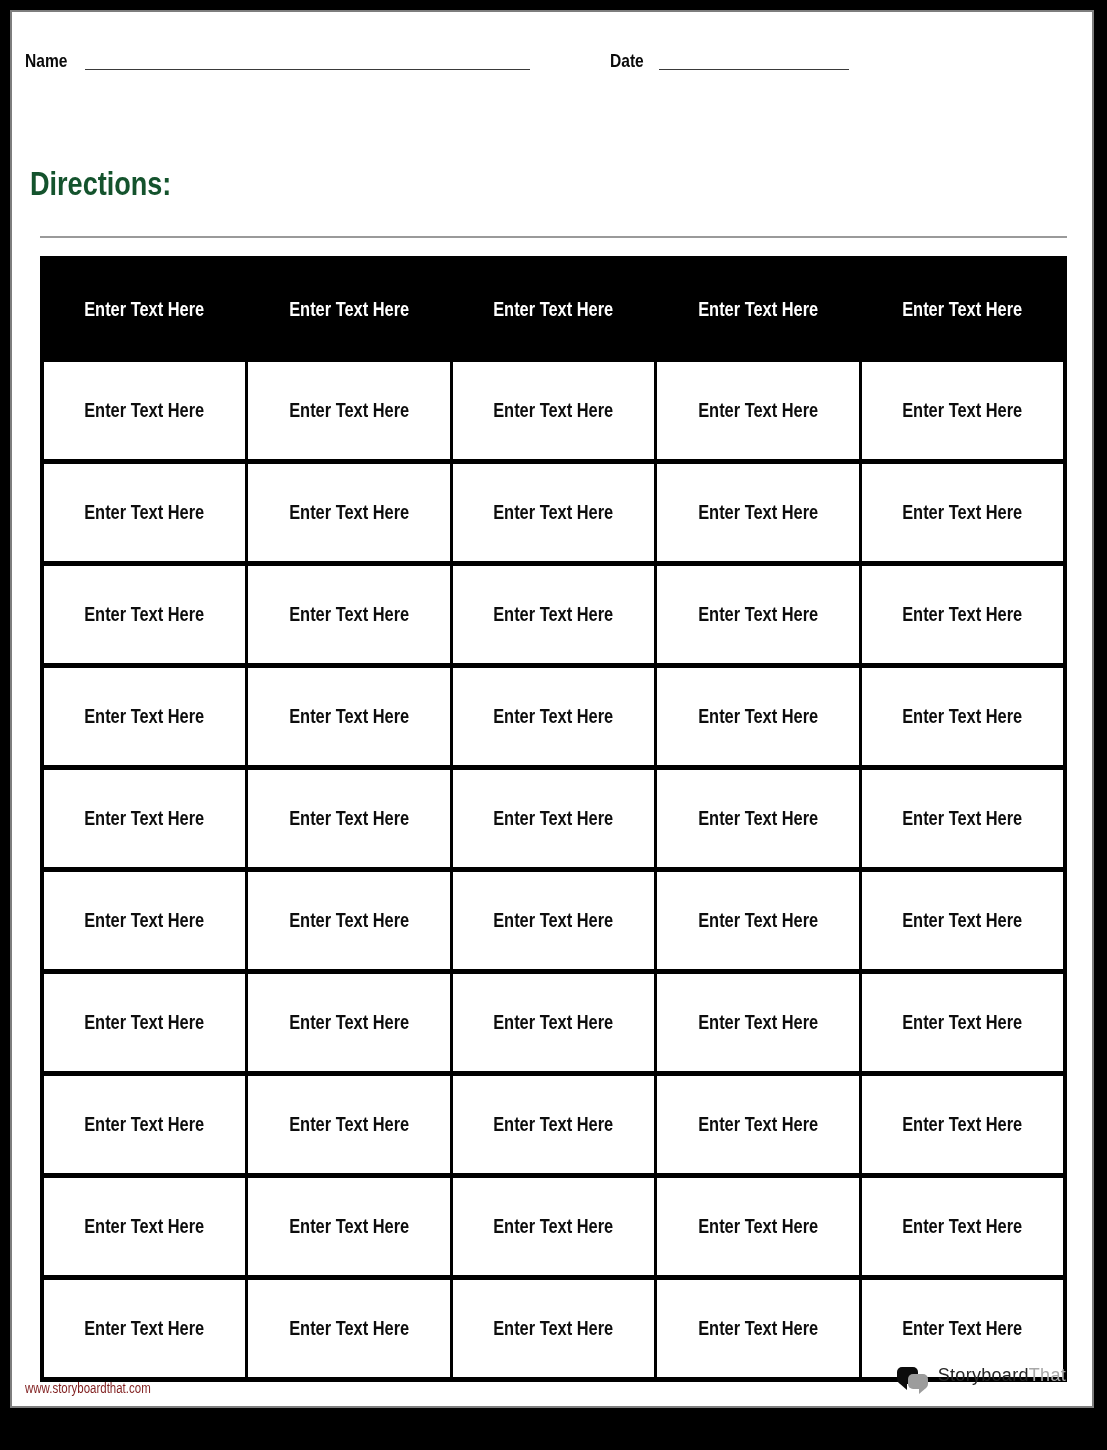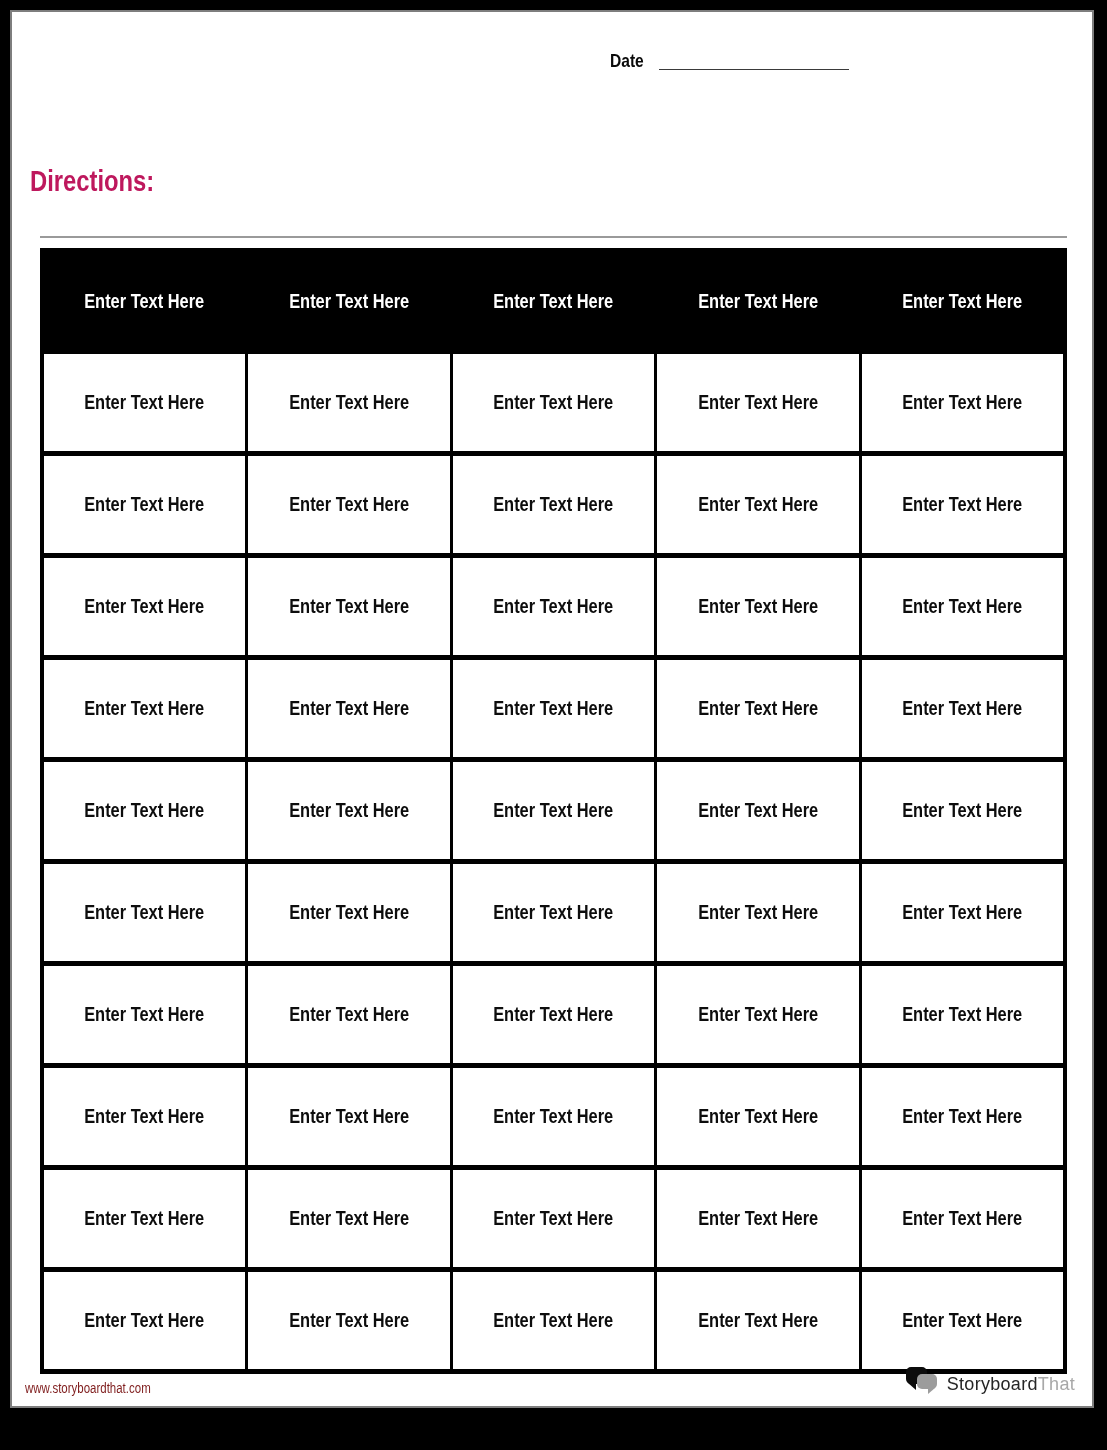--- a/index.html
+++ b/index.html
@@ -36,28 +36,28 @@
   .field-date{left:598px;}
   .field-date .fline{width:190px;}
 
   .title{
     position:absolute;top:80px;left:0;width:100%;
     text-align:center;
     font-size:37px;font-weight:bold;color:#0a0a0a;line-height:1.1;
   }
   .directions{
     position:absolute;top:153px;left:18px;
-    font-size:29px;font-weight:bold;color:#be185d;
+    font-size:33px;font-weight:bold;color:#14532d;
   }
 
   .table-wrap{
     position:absolute;left:28px;top:224px;
     width:1027px;
     border-top:2px solid #9a9a9a;
-    padding-top:10px;
+    padding-top:18px;
   }
   table.grid{
     table-layout:fixed;
     width:1027px;
     border-collapse:collapse;
     border:4px solid #000;
   }
   table.grid th, table.grid td{
     border:3px solid #000;
     border-top-width:5px;
@@ -76,22 +76,22 @@
     background:var(--header-bg,#000);
     color:var(--header-text,#fff);
   }
 
   .site{
     position:absolute;left:13px;bottom:10px;
     font-weight:normal;font-size:14px;color:#7f1d1d;
   }
 
   .logo{
-    position:absolute;right:17px;bottom:11px;
-    display:flex;align-items:flex-end;
+    position:absolute;right:26px;bottom:11px;
+    display:flex;align-items:flex-start;
   }
   .bub-wrap{position:relative;width:36px;height:30px;margin-right:7px;}
   .bub-black{
     position:absolute;left:2px;top:2px;width:21px;height:17px;
     background:#0c0c0c;border-radius:5px;
   }
   .bub-black:after{
     content:"";position:absolute;left:2px;bottom:-6px;
     width:0;height:0;
     border-style:solid;border-color:transparent;
@@ -109,20 +109,24 @@
   }
   .logo-text{font-size:18px;letter-spacing:.3px;white-space:nowrap;}
   .logo-text .lt1{color:#262626;}
   .logo-text .lt2{color:var(--logo-gray-text,#a8a8a8);}
 </style>
 </head>
 <body>
 
 <div class="page">
 
+  <div class="field field-name">
+    <span class="flabel"><span class="sql">Name</span></span>
+    <span class="fline"></span>
+  </div>
 
   <div class="field field-date">
     <span class="flabel"><span class="sql">Date</span></span>
     <span class="fline"></span>
   </div>
 
 
   <div class="directions"><span class="sql">Directions:</span></div>
 
   <div class="table-wrap">

